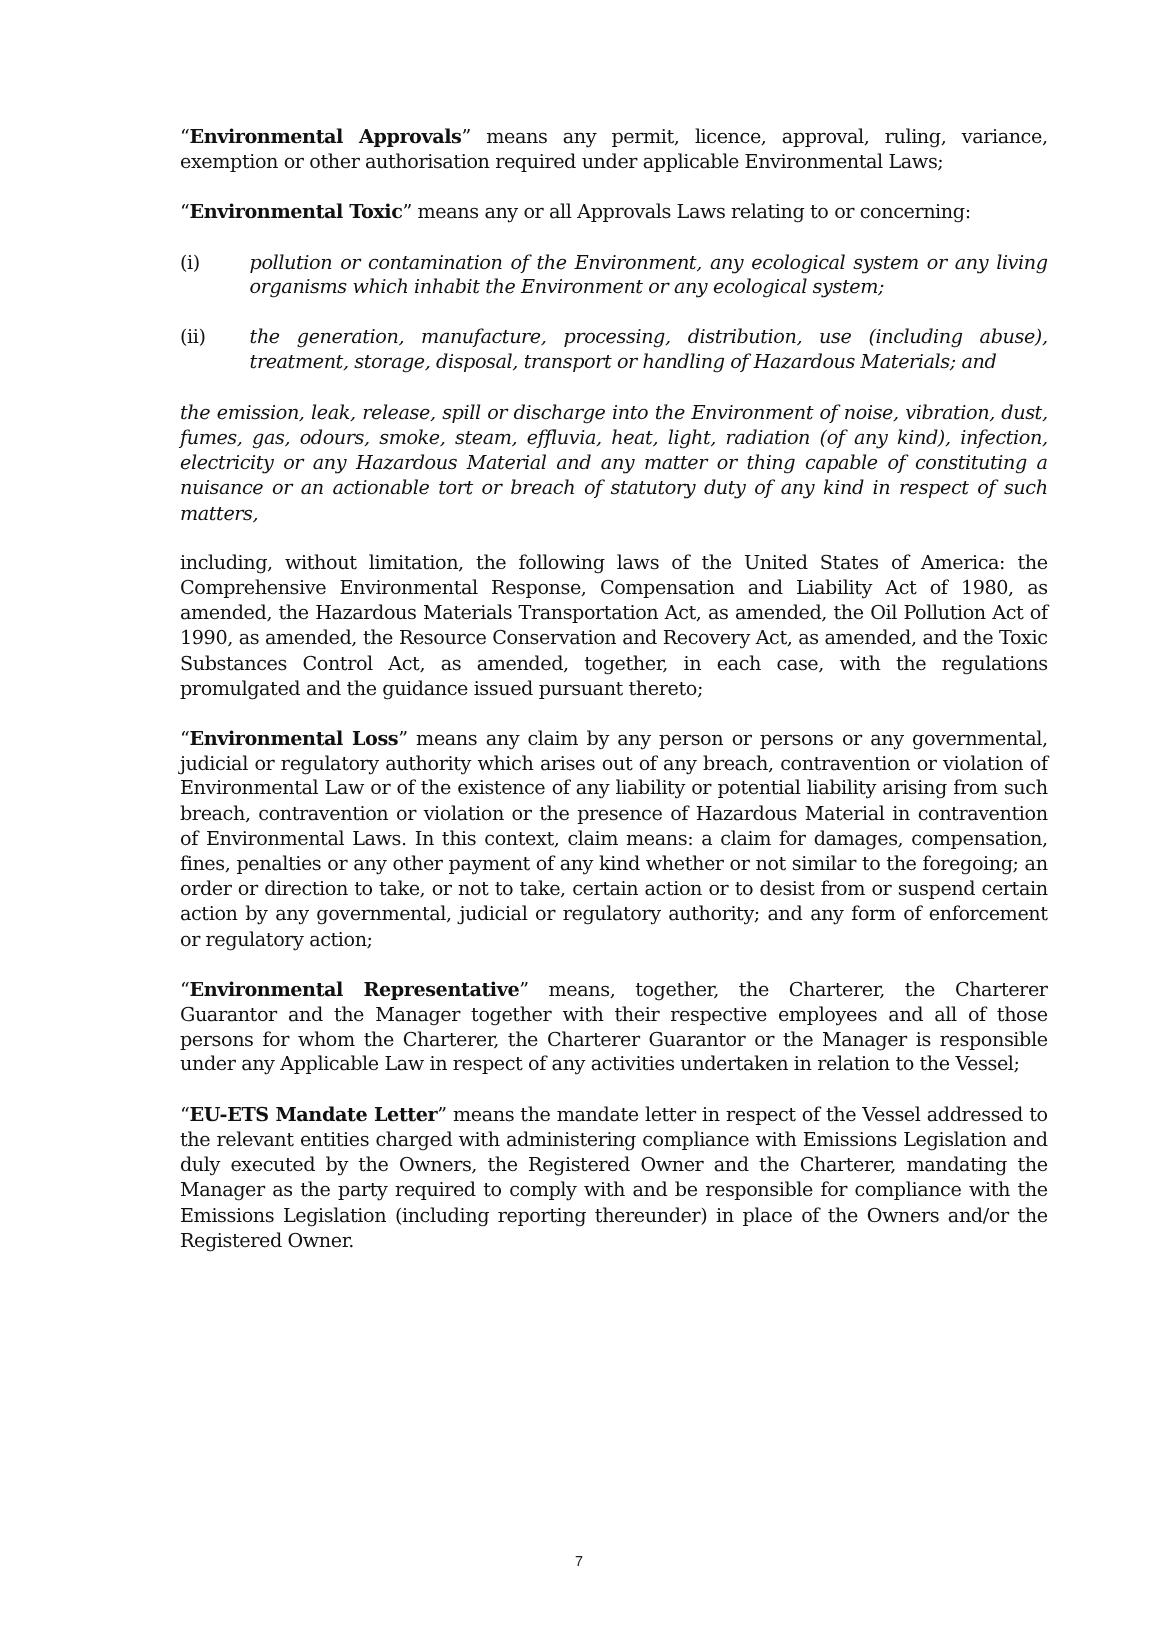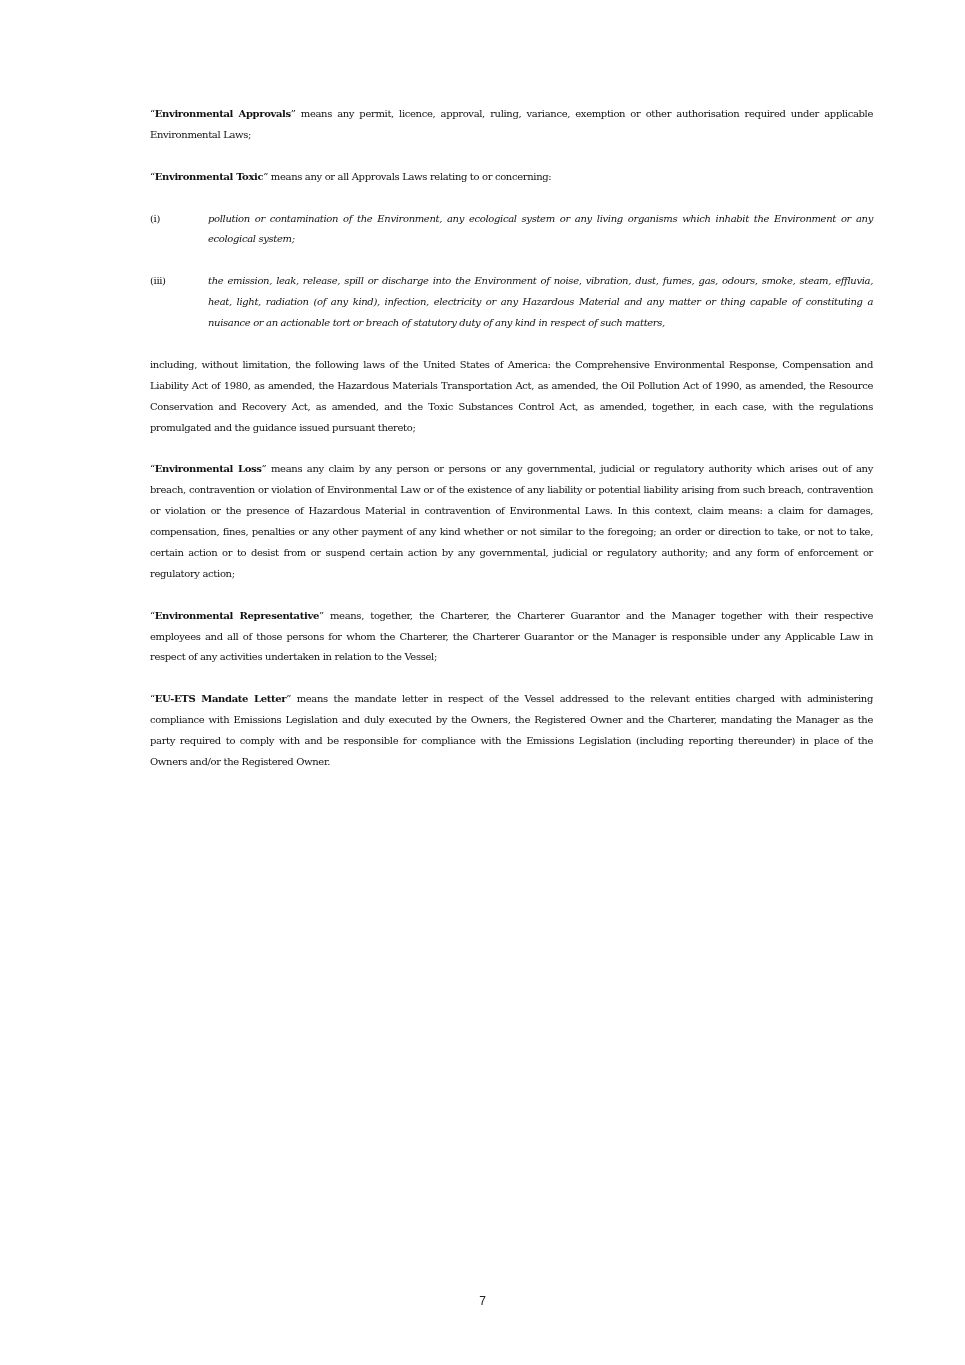--- a/index.html
+++ b/index.html
@@ -13,21 +13,21 @@
       position: relative;
       overflow: hidden;
       color: #111111;
     }
     .page {
       position: absolute;
       left: 150px;
       top: 104px;
       width: 723px;
       font-family: "DejaVu Serif", serif;
-      font-size: 10px;
+      font-size: 16px;
       line-height: 20.9px;
       letter-spacing: -0.35px;
       text-align: justify;
     }
     .para {
       margin: 0 0 20.9px 0;
     }
     .para b {
       font-weight: bold;
     }
@@ -62,23 +62,26 @@
 
   <p class="para"><span>“</span><b>Environmental Approvals</b><span>”</span><span> means any permit, licence, approval, ruling, variance, exemption or other authorisation required under applicable Environmental Laws;</span></p>
 
   <p class="para"><span>“</span><b>Environmental Toxic</b><span>”</span><span> means any or all Approvals Laws relating to or concerning:</span></p>
 
   <div class="list-item">
     <span class="list-num">(i)</span>
     <span class="list-text">pollution or contamination of the Environment, any ecological system or any living organisms which inhabit the Environment or any ecological system;</span>
   </div>
 
+  <div class="list-item">
+    <span class="list-num">(ii)</span>
+    <span class="list-text">the generation, manufacture, processing, distribution, use (including abuse), treatment, storage, disposal, transport or handling of Hazardous Materials; and</span>
+  </div>
 
   <div class="list-item">
-    <span class="list-num">(iii)</span>
     <span class="list-text">the emission, leak, release, spill or discharge into the Environment of noise, vibration, dust, fumes, gas, odours, smoke, steam, effluvia, heat, light, radiation (of any kind), infection, electricity or any Hazardous Material and any matter or thing capable of constituting a nuisance or an actionable tort or breach of statutory duty of any kind in respect of such matters,</span>
   </div>
 
   <p class="para">including, without limitation, the following laws of the United States of America: the Comprehensive Environmental Response, Compensation and Liability Act of 1980, as amended, the Hazardous Materials Transportation Act, as amended, the Oil Pollution Act of 1990, as amended, the Resource Conservation and Recovery Act, as amended, and the Toxic Substances Control Act, as amended, together, in each case, with the regulations promulgated and the guidance issued pursuant thereto;</p>
 
   <p class="para"><span>“</span><b>Environmental Loss</b><span>”</span><span> means any claim by any person or persons or any governmental, judicial or regulatory authority which arises out of any breach, contravention or violation of Environmental Law or of the existence of any liability or potential liability arising from such breach, contravention or violation or the presence of Hazardous Material in contravention of Environmental Laws. In this context, claim means: a claim for damages, compensation, fines, penalties or any other payment of any kind whether or not similar to the foregoing; an order or direction to take, or not to take, certain action or to desist from or suspend certain action by any governmental, judicial or regulatory authority; and any form of enforcement or regulatory action;</span></p>
 
   <p class="para"><span>“</span><b>Environmental Representative</b><span>”</span><span> means, together, the Charterer, the Charterer Guarantor and the Manager together with their respective employees and all of those persons for whom the Charterer, the Charterer Guarantor or the Manager is responsible under any Applicable Law in respect of any activities undertaken in relation to the Vessel;</span></p>
 
   <p class="para"><span>“</span><b>EU-ETS Mandate Letter</b><span>”</span><span> means the mandate letter in respect of the Vessel addressed to the relevant entities charged with administering compliance with Emissions Legislation and duly executed by the Owners, the Registered Owner and the Charterer, mandating the Manager as the party required to comply with and be responsible for compliance with the Emissions Legislation (including reporting thereunder) in place of the Owners and/or the Registered Owner.</span></p>

